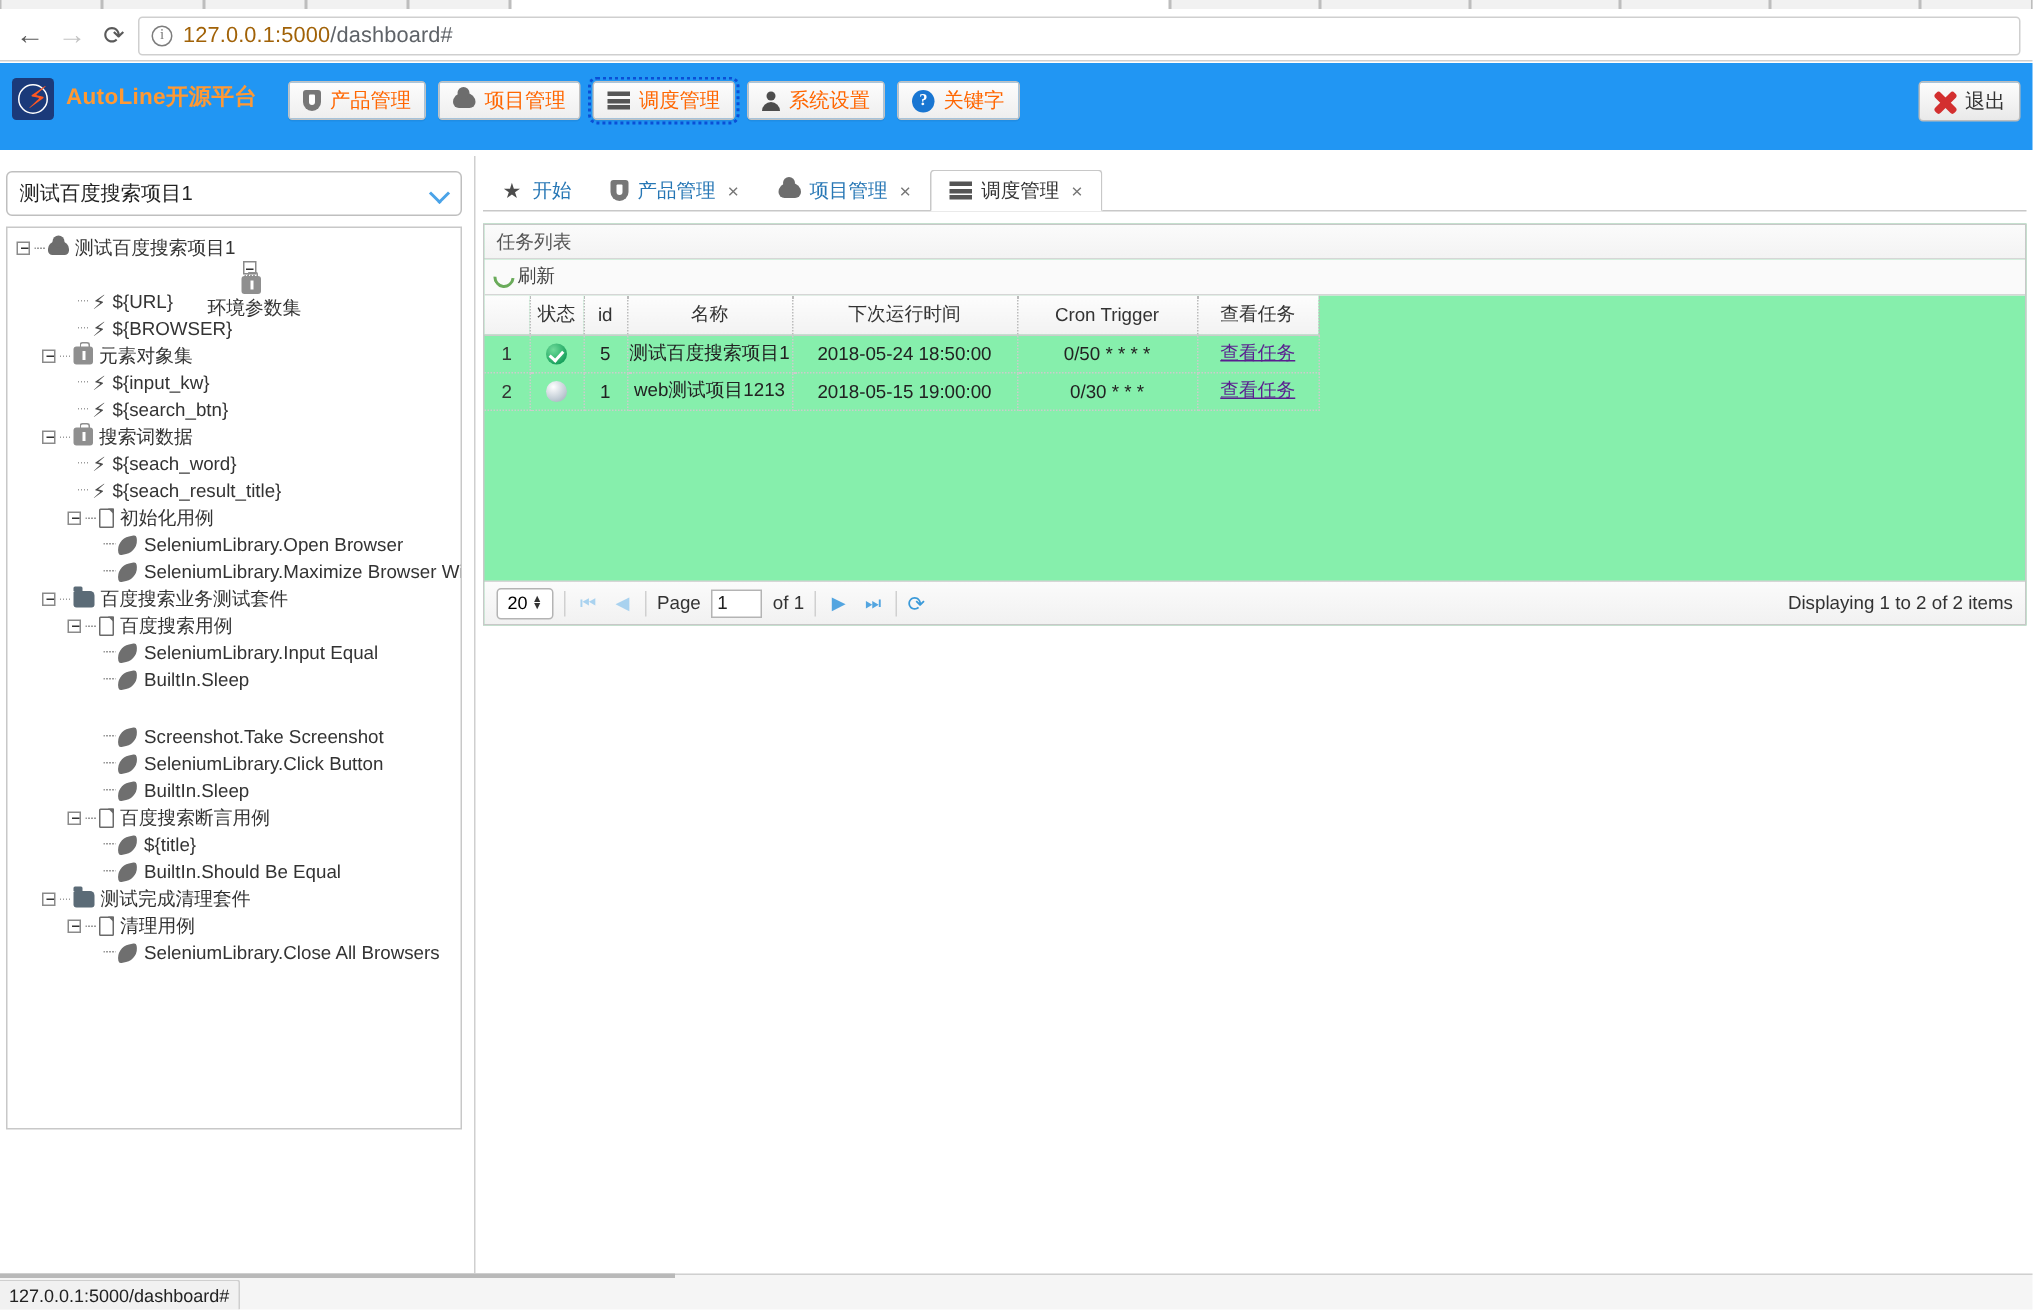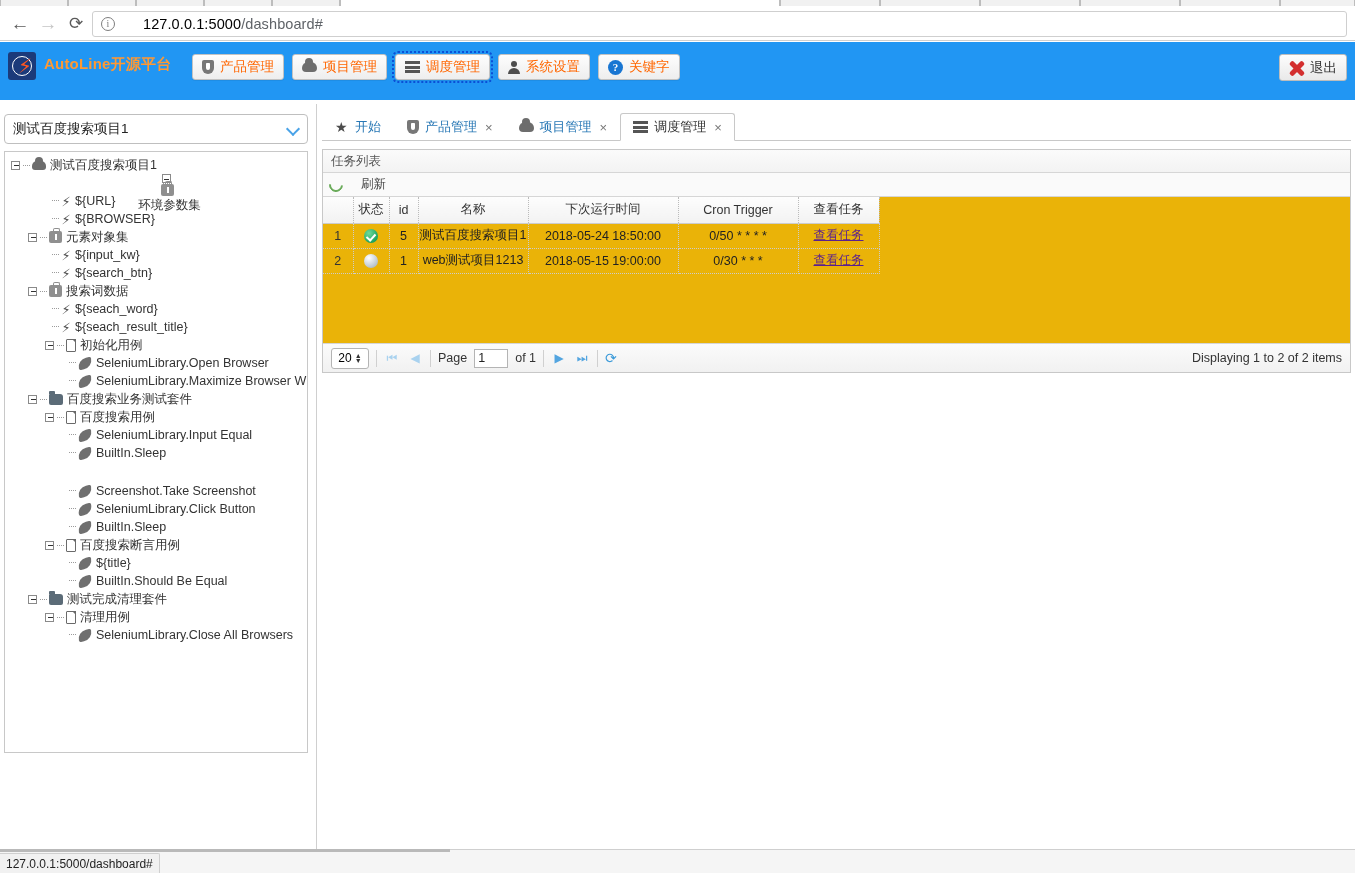--- a/index.html
+++ b/index.html
@@ -35,21 +35,21 @@
     position: absolute; left: 92px; top: 5px; width: 1255px; height: 26px;
     border: 1px solid #cfcfcf; border-radius: 3px; background: #fff;
     display: flex; align-items: center; padding: 0 8px;
   }
   .omnibox .info-ico {
     width: 14px; height: 14px; border: 1.4px solid #7d7d7d; border-radius: 50%;
     color: #7d7d7d; font-size: 10px; line-height: 12px; text-align: center;
     font-family: "Liberation Serif", serif; margin-right: 7px; flex: none;
   }
   .omnibox .url { font-size: 14.5px; color: #202020; letter-spacing: .1px; }
-  .omnibox .url .host { color: #000000; margin-left: 21px; }
+  .omnibox .url .host { color: #a16207; }
   .omnibox .url .rest { color: #5f6368; }
 
   
   .app-header {
     position: absolute; left: 0; top: 42px; width: 1355px; height: 58px;
     background: #2196f3;
   }
   .logo-box {
     position: absolute; left: 8px; top: 10px; width: 28px; height: 28px;
     background: #1b3a7a; border-radius: 3px;
@@ -184,29 +184,29 @@
     background: transparent; position: relative; top: 1px;
   }
   .tab.active {
     background: #ffffff; border: 1px solid #c8c8c8; border-bottom: 1px solid #ffffff;
     border-radius: 3px 3px 0 0; color: #333;
   }
   .tab .close { color: #777; font-size: 13px; margin-left: 2px; }
   .ico-star { width: 14px; height: 14px; color: #4c4c4c; font-size: 14px; line-height: 14px; }
 
   .panel {
-    position: absolute; left: 4px; top: 45px; width: 1029px; height: 224px;
-    border: 1px solid #c8c8c8; background: #eab308;
+    position: absolute; left: 4px; top: 45px; width: 1029px; height: 268px;
+    border: 1px solid #c8c8c8; background: #86efac;
   }
   .panel-title {
     height: 23px; line-height: 23px; padding: 0 8px; font-size: 12.5px; color: #555;
     background: linear-gradient(#fbfbfb,#f3f3f3); border-bottom: 1px solid #d6d6d6;
   }
   .panel-toolbar {
-    height: 24px; display: flex; align-items: center; padding: 0 6px; gap: 18px;
+    height: 24px; display: flex; align-items: center; padding: 0 6px; gap: 2px;
     background: #fafafa; border-bottom: 1px solid #d6d6d6;
   }
   .ico-refresh {
     width: 14px; height: 14px; position: relative; flex: none;
     border: 2px solid #6aab5a; border-radius: 50%;
     border-right-color: transparent; border-top-color: transparent;
     transform: rotate(-40deg);
   }
   .toolbar-lbl { font-size: 12.5px; color: #444; }
 

